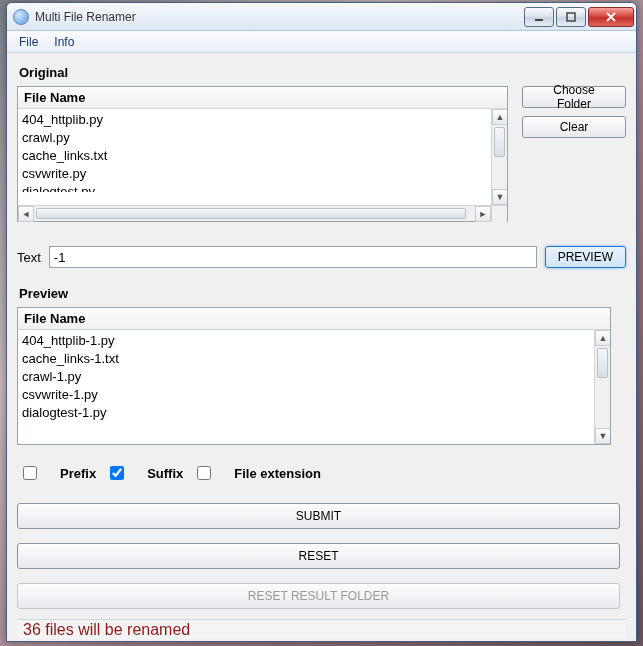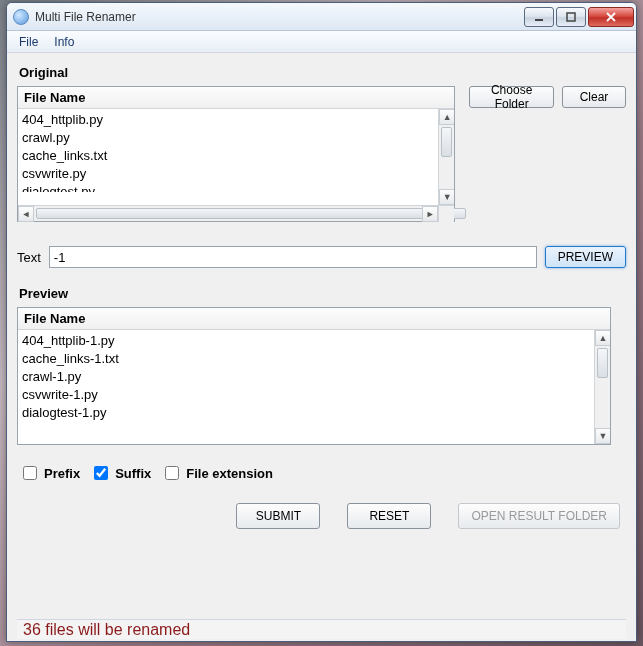--- a/index.html
+++ b/index.html
@@ -134,21 +134,21 @@
     position: relative;
   }
   .hscroll .harrow.left{left:0;top:0;}
   .hscroll .harrow.right{right:16px;top:0;}
   .hscroll .corner{position:absolute;right:0;top:0;width:16px;height:16px;background:#f0f0f0;border-left:1px solid #d0d5da;}
   .hscroll .hthumb{
     position:absolute; top:2px; bottom:2px; left:18px; width:430px;
     background: linear-gradient(#f4f6f9,#dadfe5);
     border:1px solid #b8c0c8; border-radius:2px;
   }
-  .side-btns { display:flex; flex-direction:row; gap:8px; }
+  .side-btns { display:flex; flex-direction:column; gap:8px; }
   .btn {
     min-width: 80px; height: 22px;
     padding: 0 12px;
     border: 1px solid #8a929b;
     border-radius: 3px;
     background: linear-gradient(#fdfdfd, #e7eaee);
     cursor: pointer;
     font-size: 12px;
     display: inline-flex; align-items:center; justify-content:center;
   }
@@ -161,23 +161,23 @@
   .btn.disabled{ color:#9a9a9a; border-color:#c4c8cc; }
   .text-row {
     display:flex; align-items:center; gap:8px;
     margin: 24px 0 16px 0;
   }
   .text-row label{ font-size:13px; }
   .text-row input[type=text]{
     flex:1; height:22px; border:1px solid #9aa3ad; padding:0 4px; font-size:13px;
   }
   .checks { margin: 18px 0 14px 2px; display:flex; align-items:center; gap:10px; font-size:13px; font-weight:bold; }
-  .checks label{ display:flex; align-items:center; gap:4px; font-weight:bold;}
+  .checks label{ display:flex; align-items:center; gap:20px; font-weight:bold;}
   .checks input{ width:14px;height:14px; }
-  .action-row { display:flex; justify-content:flex-end; gap:27px; margin-top:6px; padding-right:6px;}
+  .action-row { display:flex; justify-content:flex-end; gap:14px; margin-top:6px; padding-right:6px;flex-direction:column;}
   .action-row .btn{ min-width:84px; height:26px; }
   .action-row .btn.wide{ min-width:160px; }
   .statusbar{
     height:20px; border-top:1px solid #cfd6df;
     background:#f4f4f4;
     display:flex; align-items:flex-end; padding:0 6px;
     color:#8a1a1a; font-size:16px;
     margin-top:auto;
   }
 </style>
@@ -280,21 +280,21 @@
       </label>
       <label>
         <input type="checkbox" style="">
         <span>File extension</span>
       </label>
     </div>
 
     <div class="action-row">
       <button class="btn">SUBMIT</button>
       <button class="btn">RESET</button>
-      <button class="btn wide disabled">OPEN RESULT FOLDER</button>
+      <button class="btn wide disabled">RESET RESULT FOLDER</button>
     </div>
 
     <div class="statusbar">
       <span>36 files will be renamed</span>
     </div>
 
   </div>
 </div>
 
 </body></html>

